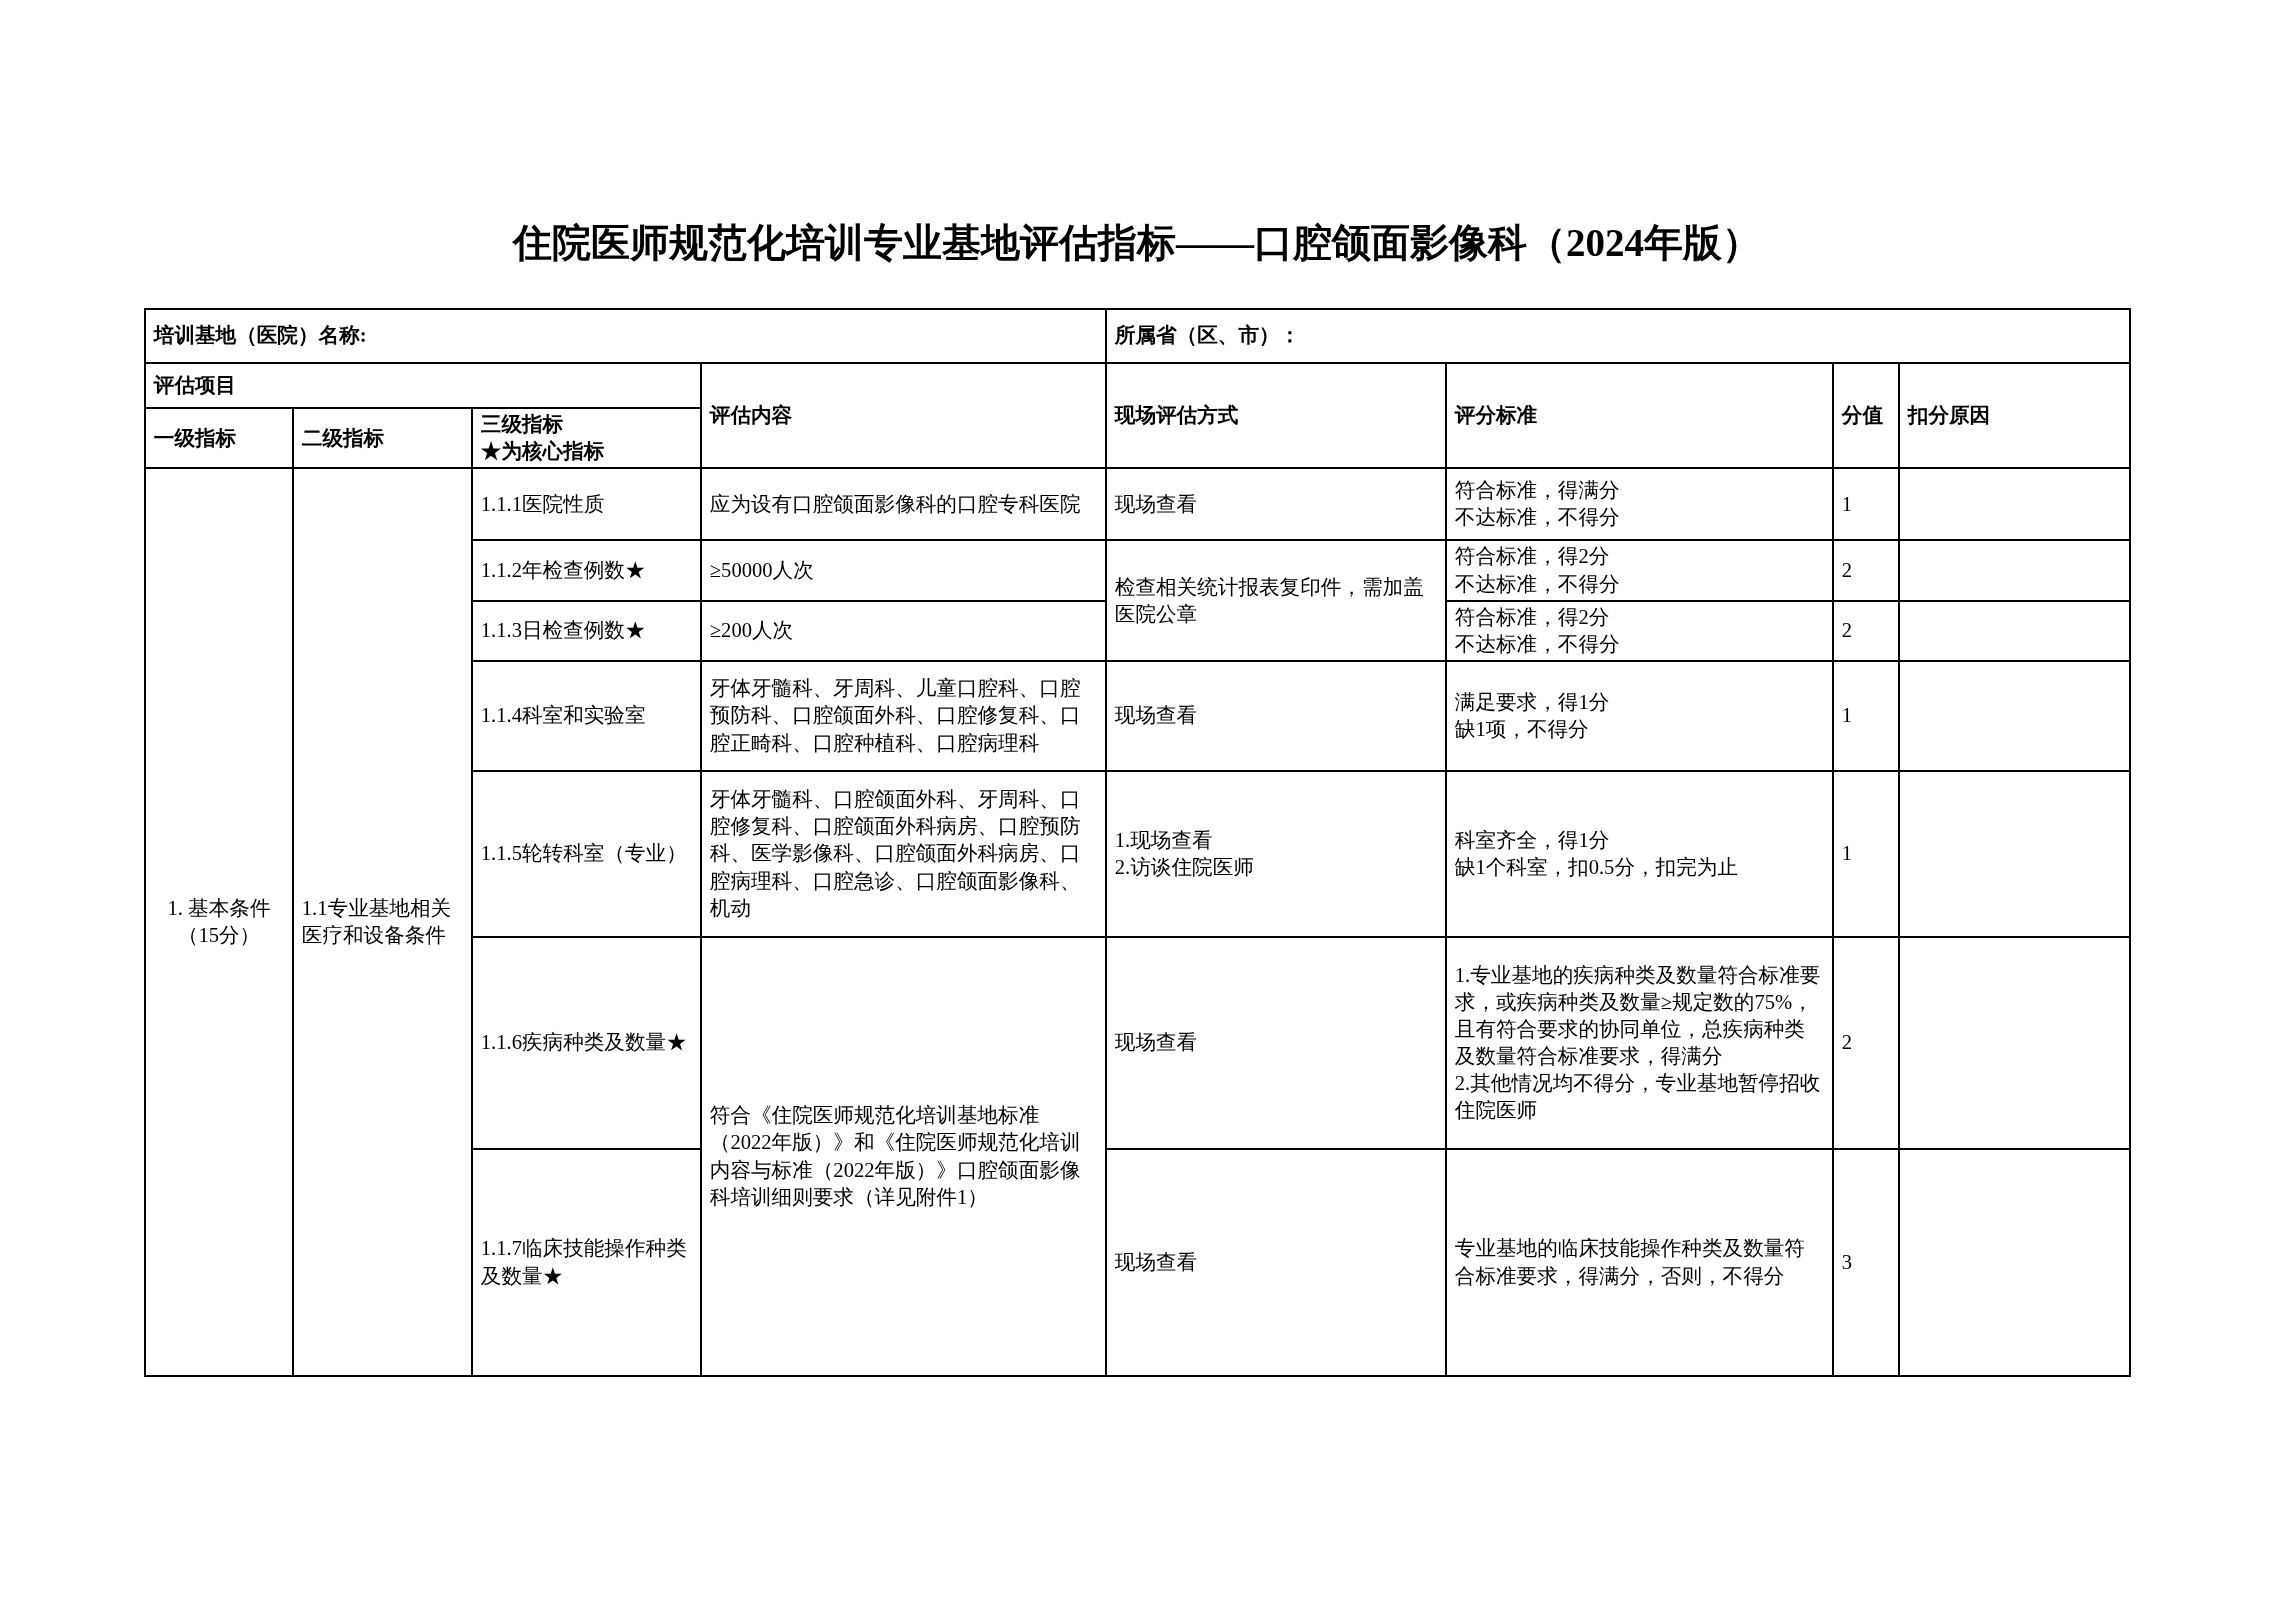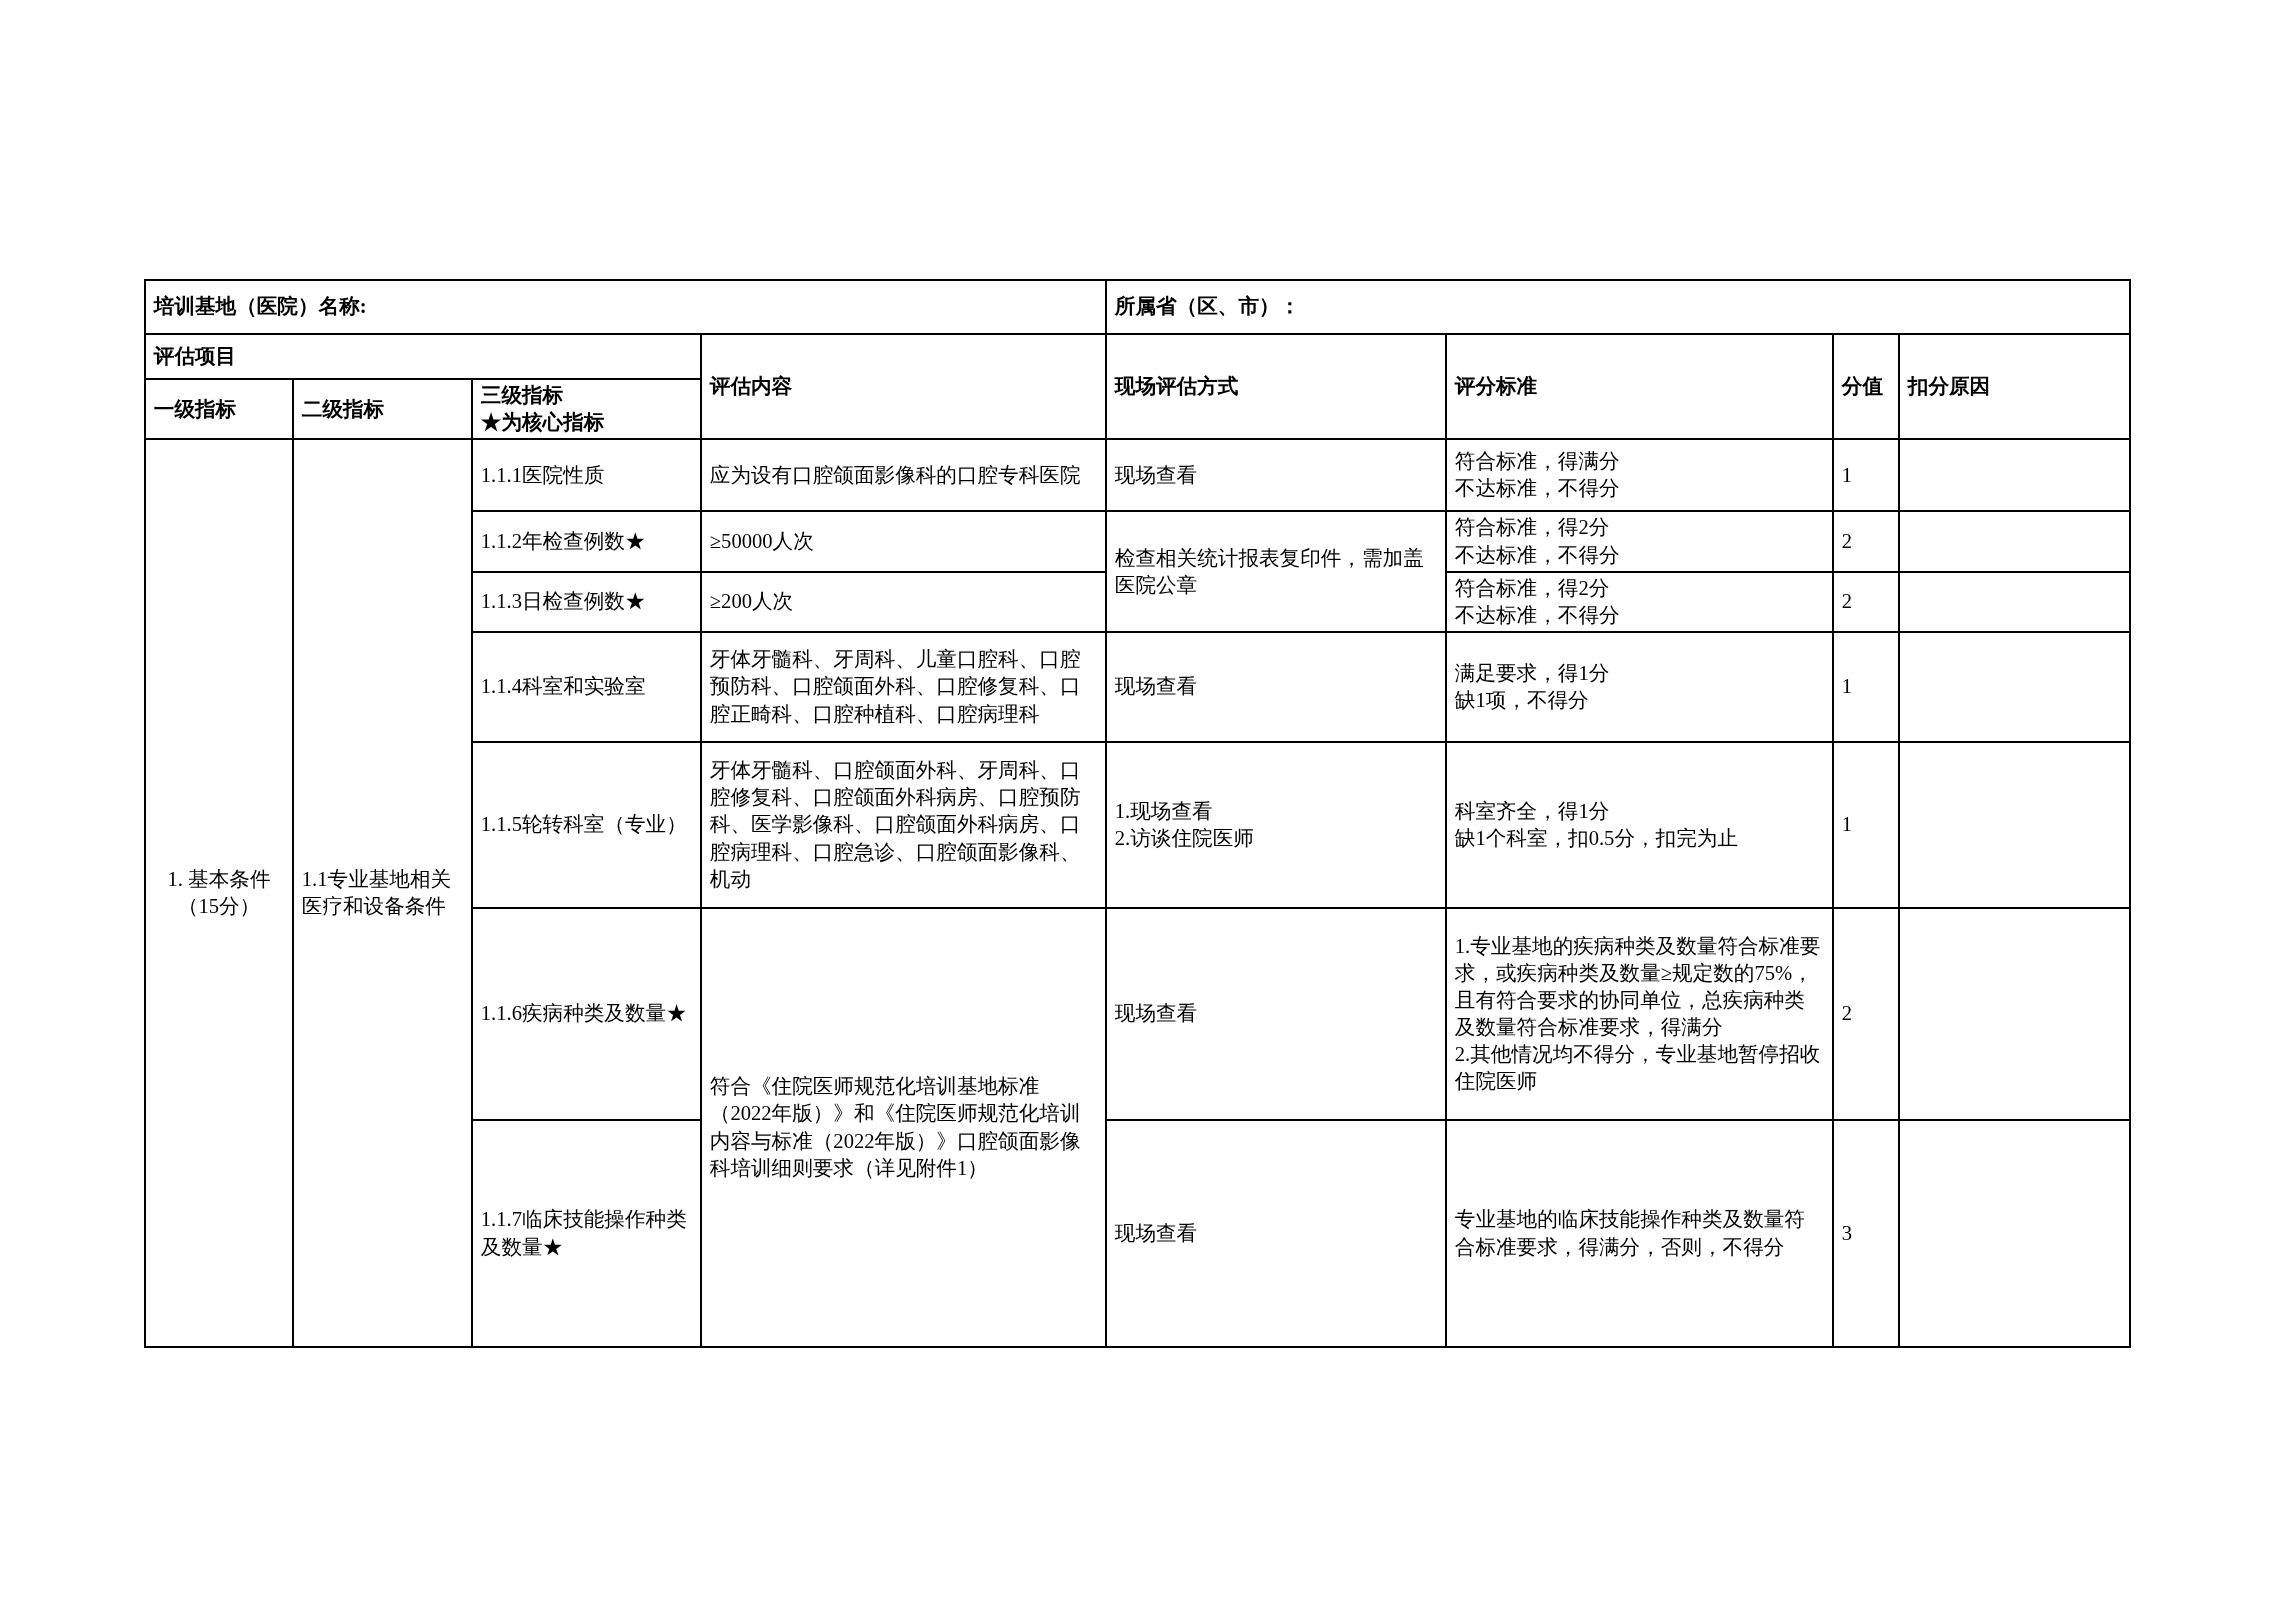--- a/index.html
+++ b/index.html
@@ -15,21 +15,21 @@
     position:absolute;
     left:144px; top:216px;
     width:1986px;
     text-align:center;
     font-size:39px;
     font-weight:bold;
     white-space:nowrap;
   }
   table.eval{
     position:absolute;
-    left:144px; top:279px;
+    left:144px; top:308px;
     width:1986px;
     border-collapse:collapse;
     table-layout:fixed;
   }
   table.eval td{
     border:2px solid #000;
     border-top-width:2.9px;
     border-bottom-width:2.9px;
     font-size:20.6px;
     line-height:1.32;
@@ -50,20 +50,21 @@
   td.level1-cell{vertical-align:top;padding-top:603px;text-align:center;}
   td.level2-cell{vertical-align:top;padding-top:470px;margin-left:13px;}
   td.tight{line-height:1.12;}
   td.merged-content{padding-bottom:88px;}
 </style>
 </head>
 <body>
 
 <div class="page">
 
+  <div class="doc-title">住院医师规范化培训专业基地评估指标——口腔颌面影像科（2024年版）</div>
 
   <table class="eval">
     <colgroup>
       <col style="width:148px">
         <col style="width:179px">
         <col style="width:229px">
         <col style="width:405px">
       <col style="width:340px">
         <col style="width:387px">
         <col style="width:66px">

